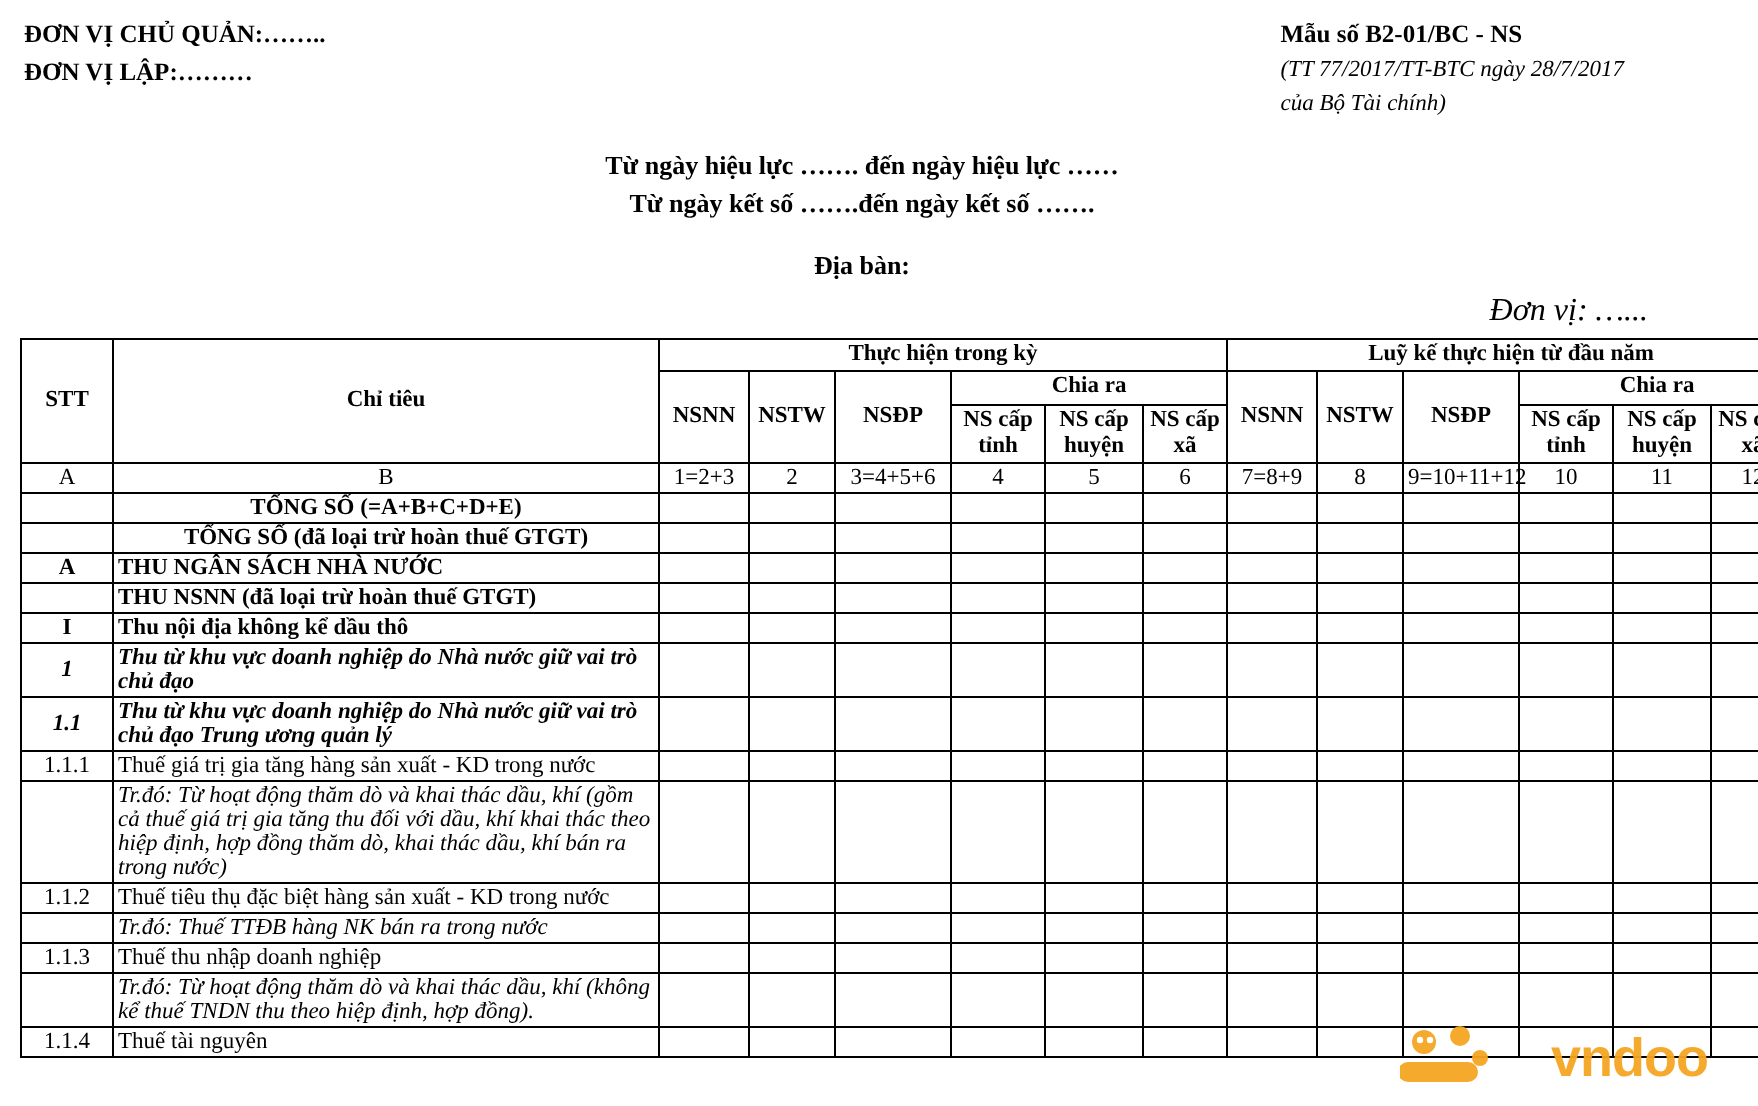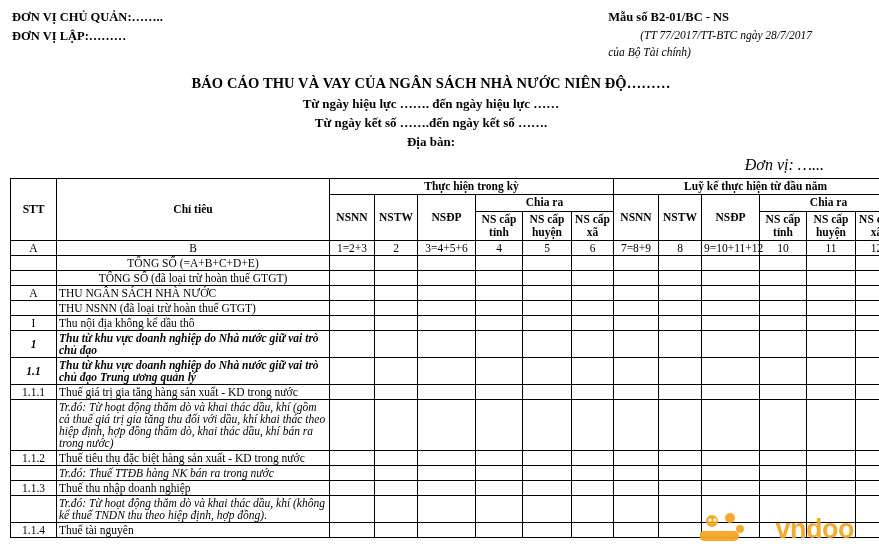--- a/index.html
+++ b/index.html
@@ -39,21 +39,20 @@
     font-size: 12.5px;
     line-height: 1.5;
     padding-right: 40px;
   }
   .top-right .form-code {
     font-weight: bold;
   }
   .top-right .circular {
     font-style: italic;
     font-size: 11.5px;
-    margin-left: 32px;
   }
   .top-right .ministry {
     font-style: italic;
     font-size: 11.5px;
   }
   
   .title-block {
     text-align: center;
     margin-top: 14px;
   }
@@ -68,21 +67,21 @@
     margin-top: 4px;
   }
   .title-sub2 {
     font-size: 13px;
     font-weight: bold;
     margin-top: 3px;
   }
   .title-area {
     font-size: 13px;
     font-weight: bold;
-    margin-top: 3px;
+    margin-top: 15px;
   }
   .unit-line {
     text-align: right;
     font-size: 16px;
     font-style: italic;
     margin-top: 6px;
     padding-right: 28px;
   }
   
   table.report {
@@ -98,21 +97,21 @@
     padding: 1px 2px;
     vertical-align: middle;
   }
   table.report th {
     text-align: center;
     font-weight: bold;
     line-height: 1.15;
   }
   td.c { text-align: center; }
   td.l { text-align: left; }
-  .b { font-weight: normal; }
+  .b { font-weight: bold; }
   .i { font-style: italic; }
   .bi { font-weight: bold; font-style: italic; }
   .rowletter {
     font-size: 10px;
     text-align: center;
   }
   .small-num {
     font-size: 9.5px;
     text-align: center;
   }
@@ -158,21 +157,20 @@
       <div>ĐƠN VỊ LẬP:………</div>
     </div>
     <div class="top-right">
       <div class="form-code">Mẫu số B2-01/BC - NS</div>
       <div class="circular">(TT 77/2017/TT-BTC ngày 28/7/2017</div>
       <div class="ministry">của Bộ Tài chính)</div>
     </div>
   </div>
 
   <div class="title-block">
-    <div class="title-main">BÁO CÁO THU VÀ VAY CỦA NGÂN SÁCH NHÀ NƯỚC NIÊN ĐỘ………</div>
     <div class="title-sub">Từ ngày hiệu lực ……. đến ngày hiệu lực ……</div>
     <div class="title-sub2">Từ ngày kết số …….đến ngày kết số …….</div>
     <div class="title-area">Địa bàn:</div>
   </div>
 
   <div class="unit-line">Đơn vị: …...</div>
 
   <table class="report">
     <colgroup>
       <col style="width:46px">

